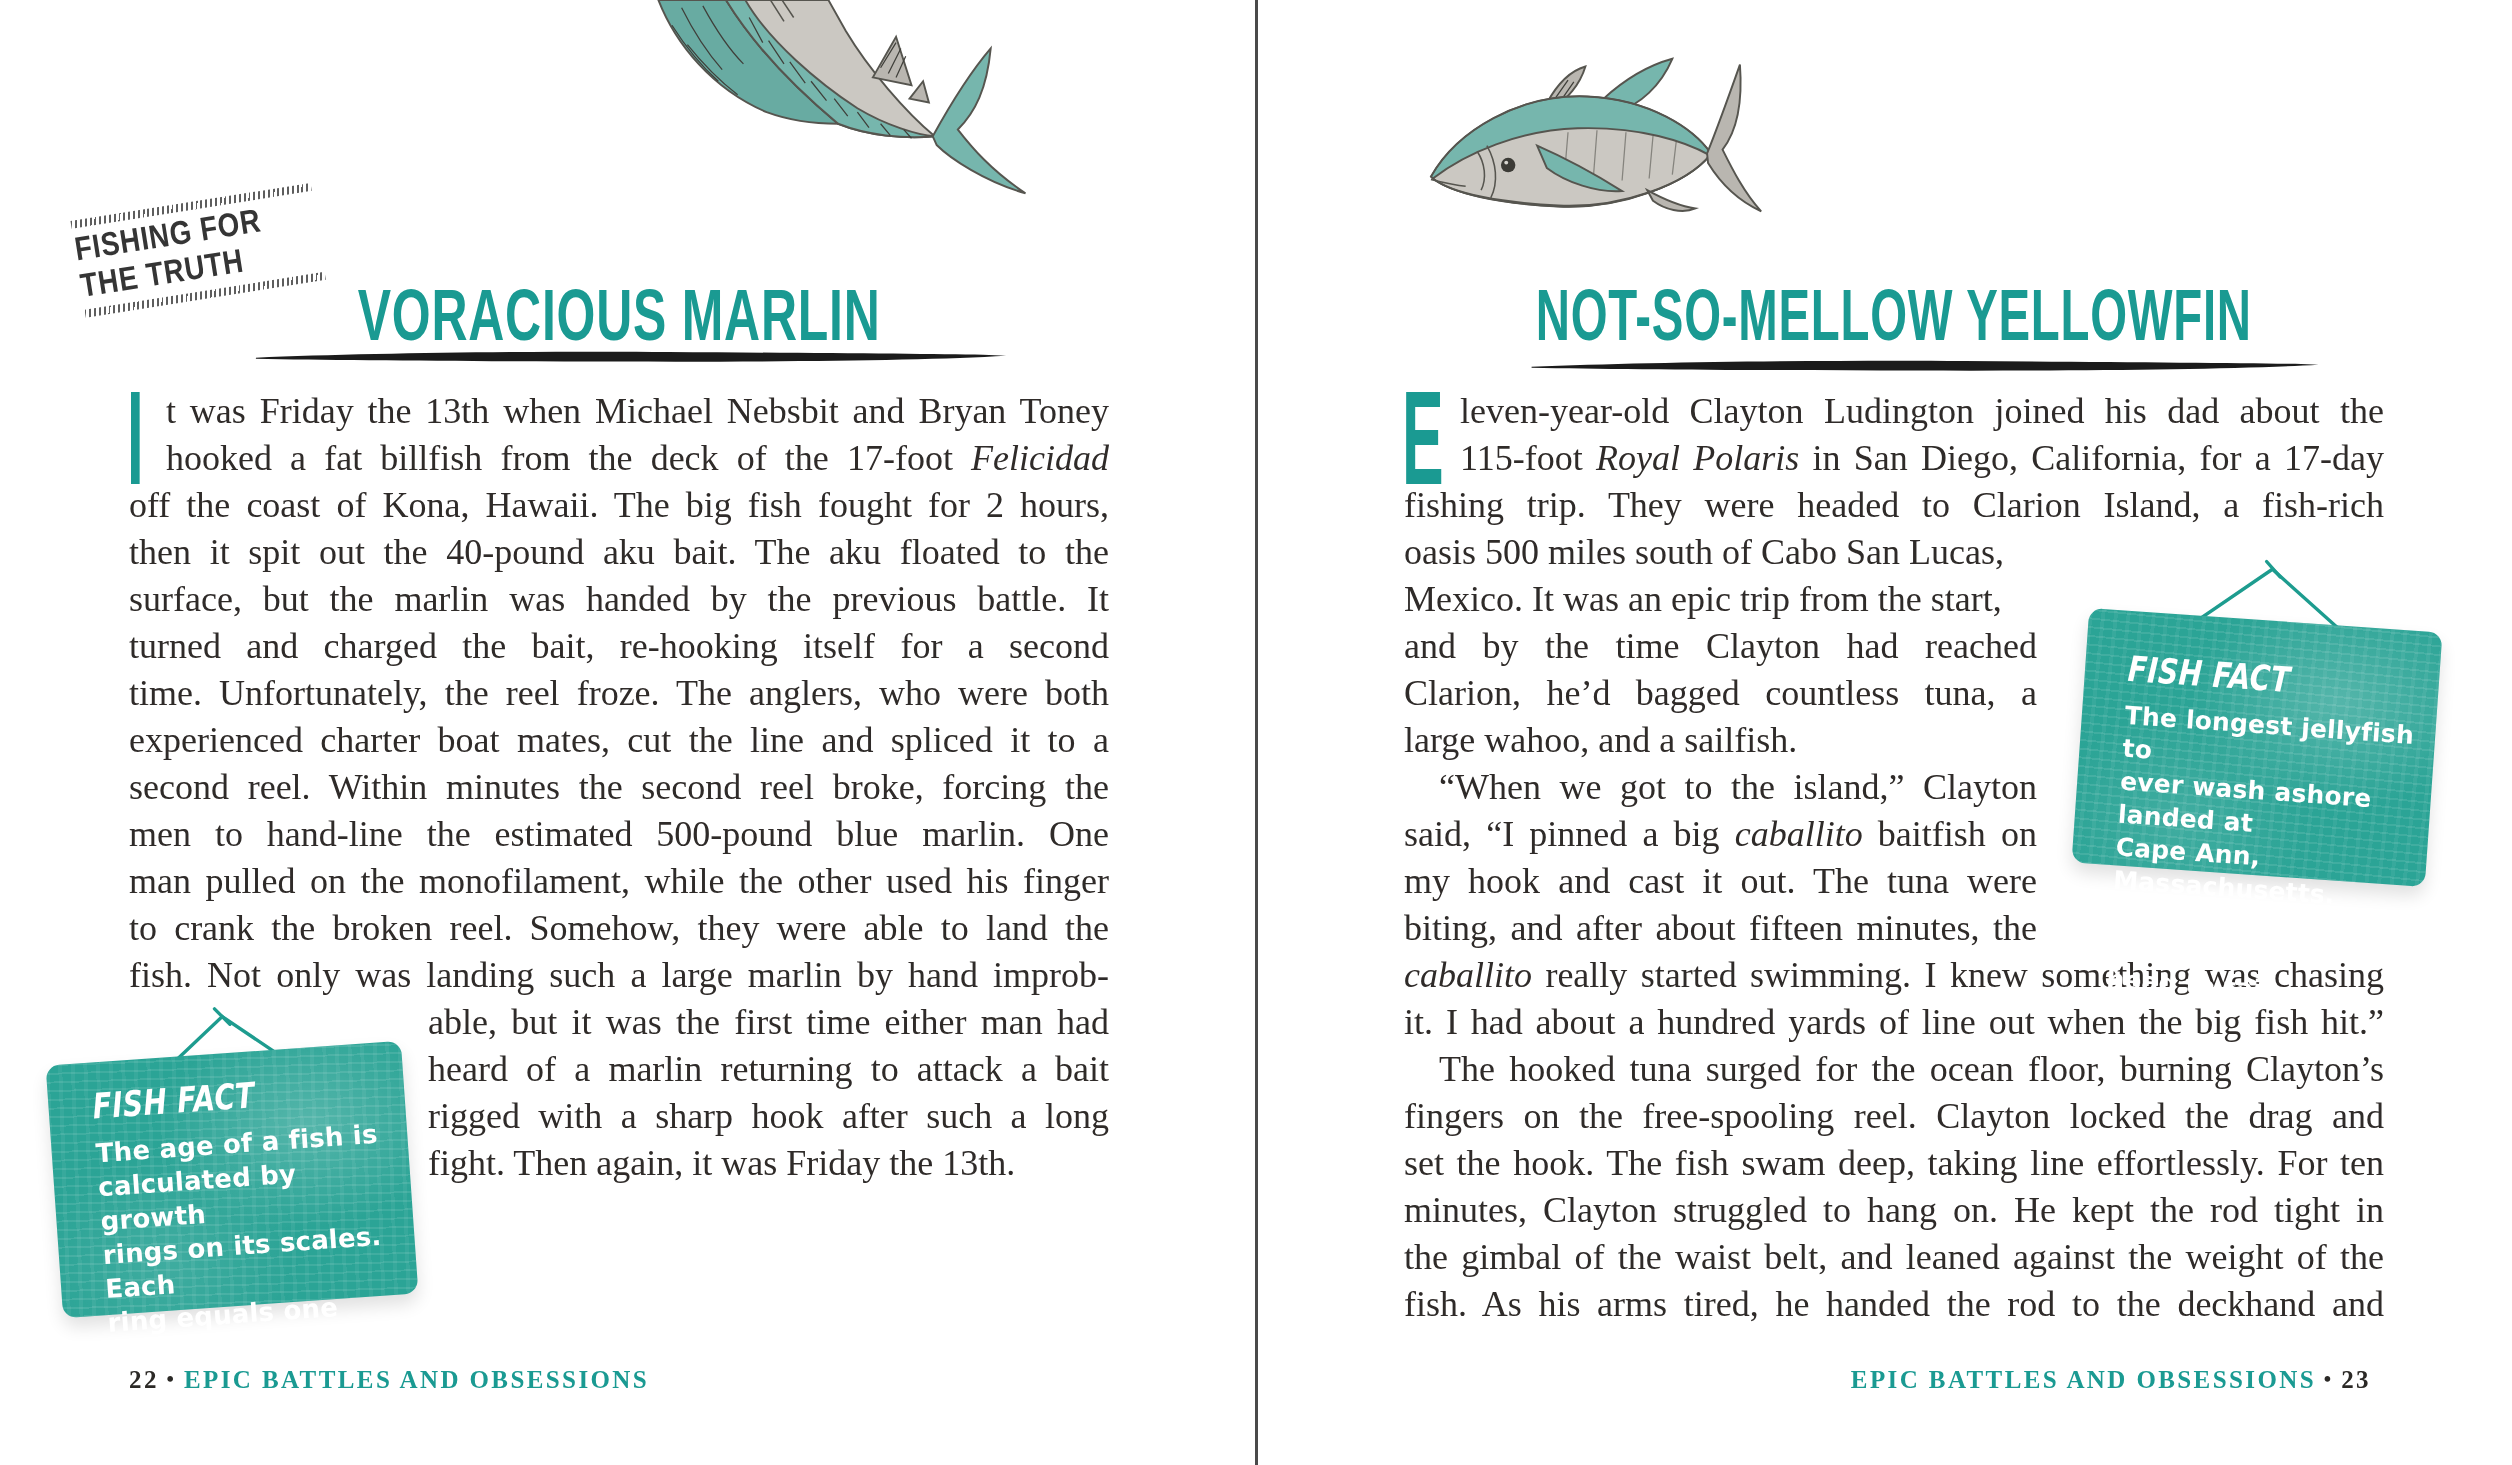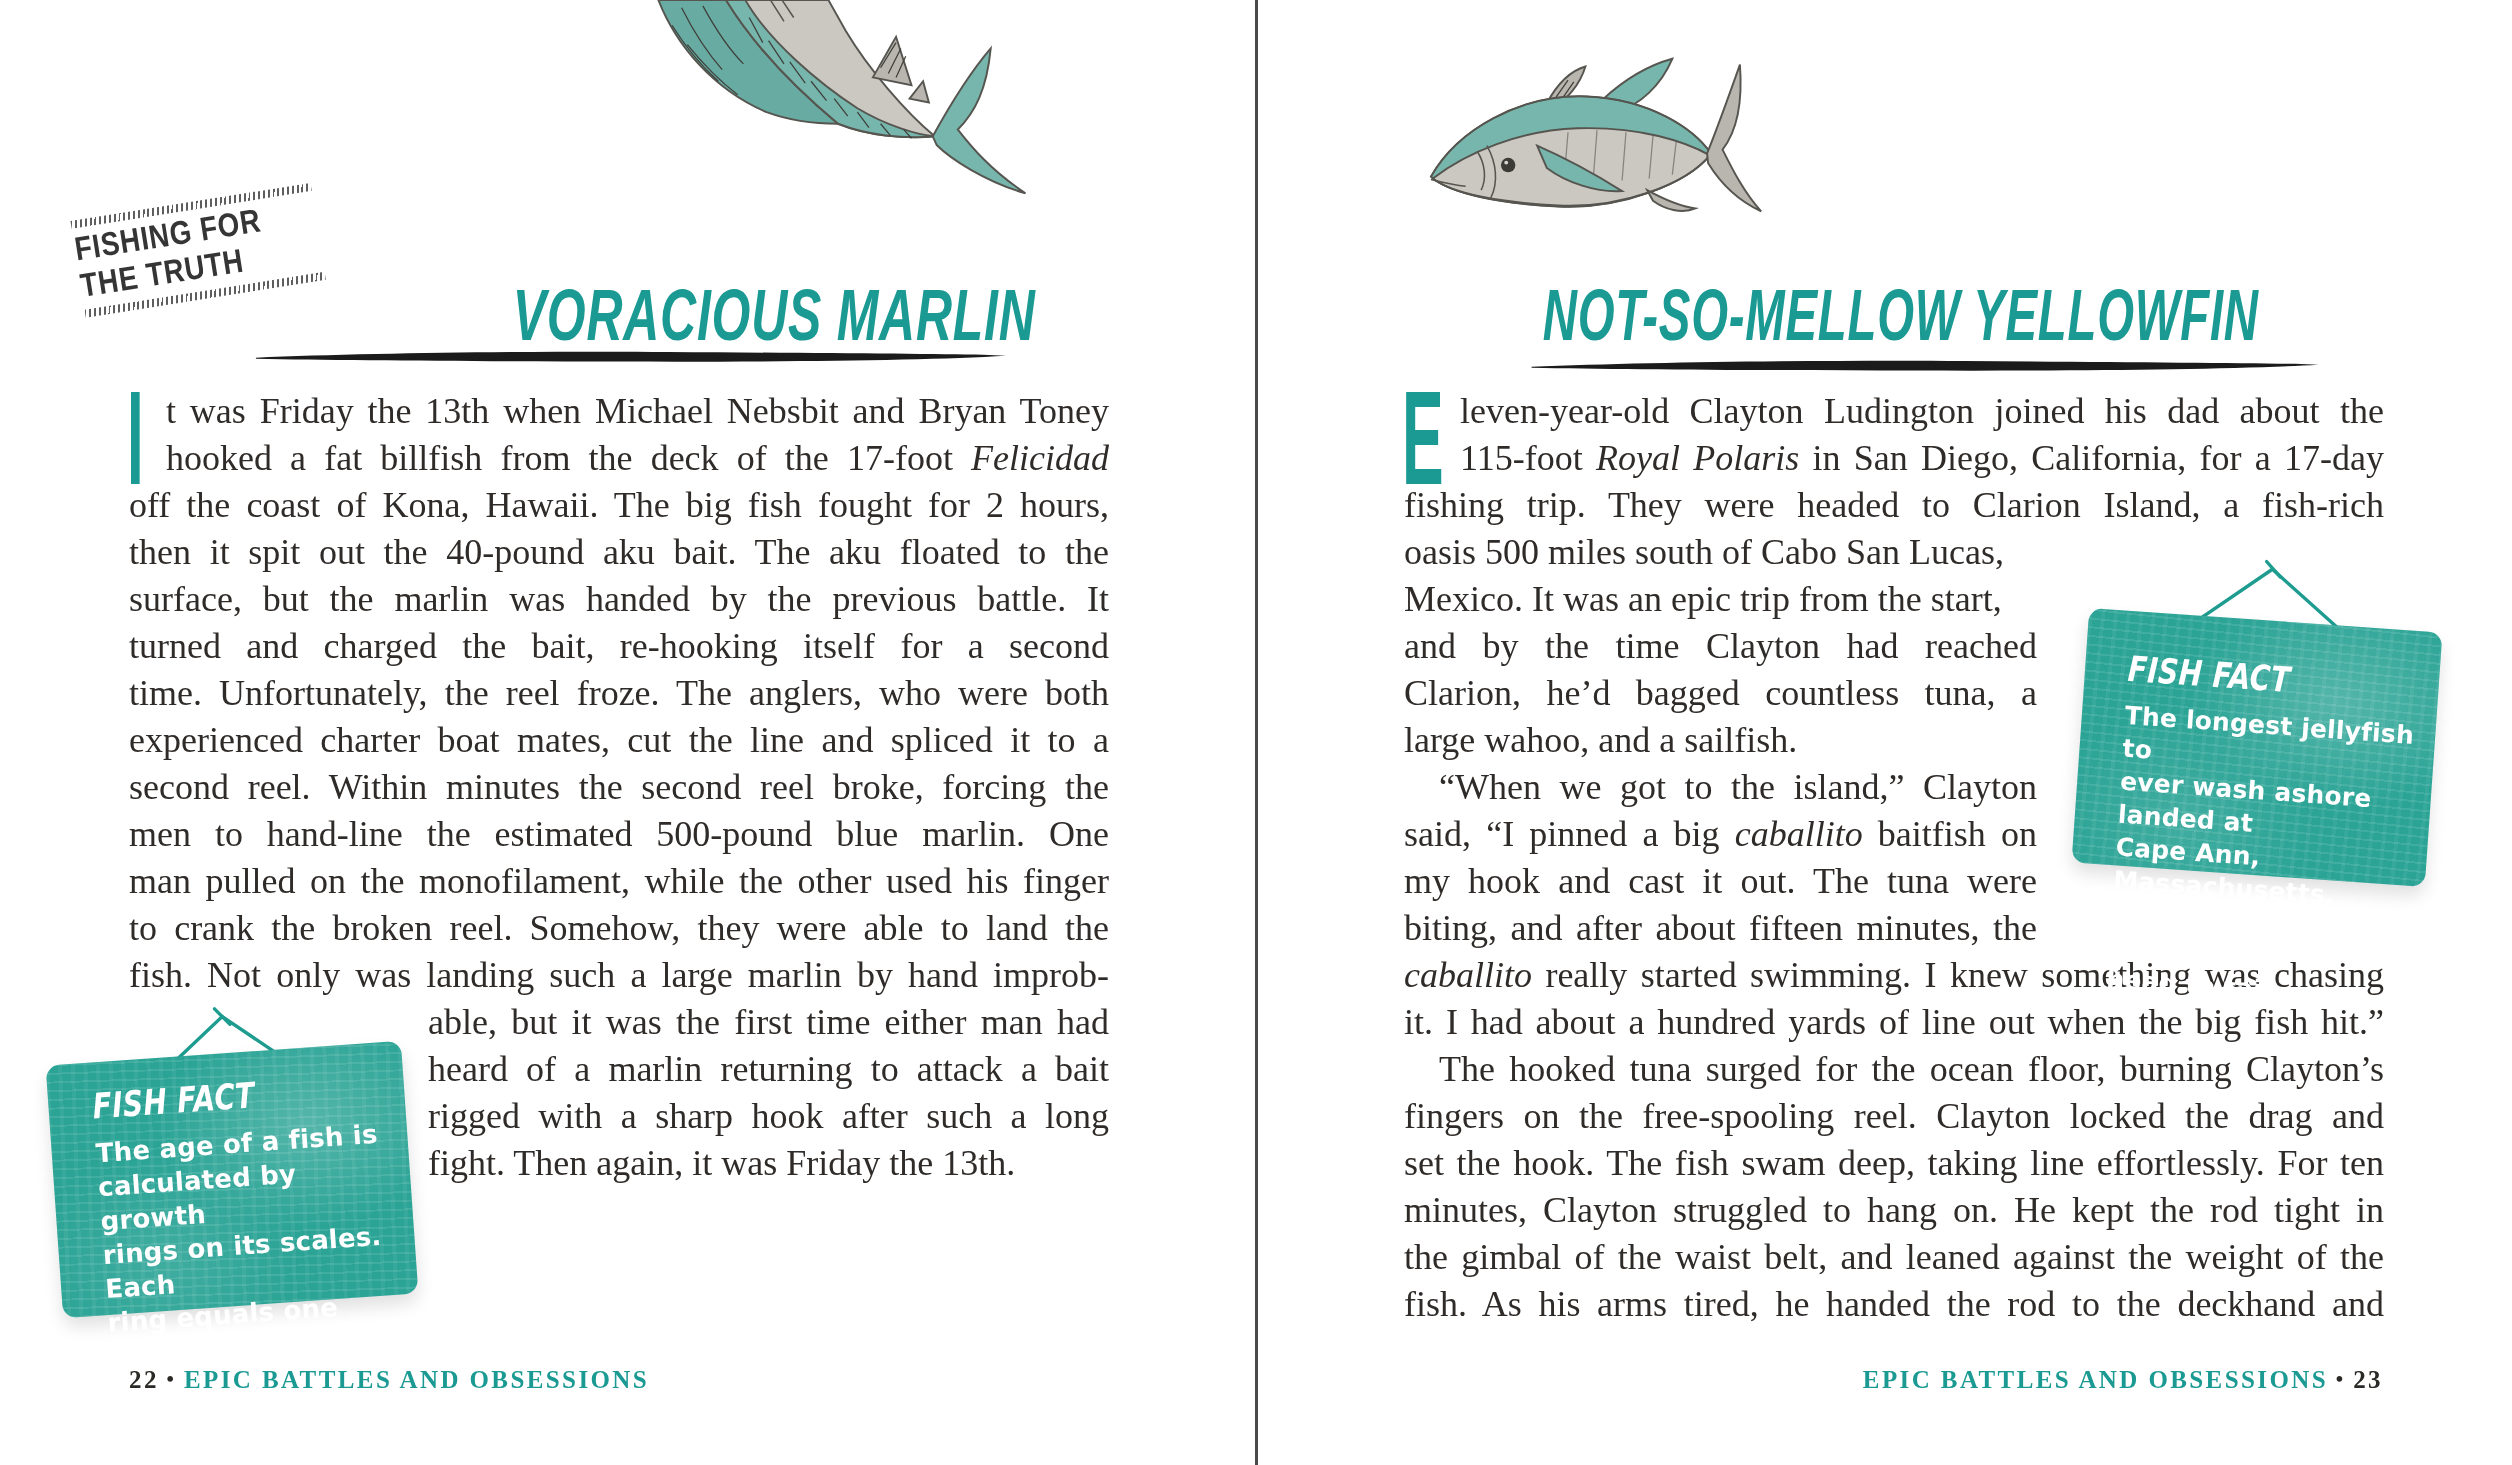--- a/index.html
+++ b/index.html
@@ -12,21 +12,21 @@
   body{
     width:2512px;height:1466px;position:relative;overflow:hidden;
     font-family:"Liberation Serif","DejaVu Serif",serif;color:var(--text);
   }
   .page{position:absolute;top:0;width:1256px;height:1466px;}
   .page-left{left:0;}
   .page-right{left:1256px;border-radius:14px;}
   .gutter{position:absolute;left:1255px;top:0;width:2.9px;height:1466px;background:var(--divider);}
 
   
-  .title-row{position:absolute;width:980px;text-align:right;font-style:italic;}
+  .title-row{position:absolute;width:980px;text-align:center;}
   .title-row-left{left:129px;top:280px;}
   .title-row-right{left:148px;top:280px;}
   .title{
     display:inline-block;font-family:"Liberation Sans","DejaVu Sans",sans-serif;
     font-weight:700;font-size:64px;line-height:64px;letter-spacing:1px;
     color:var(--teal);white-space:nowrap;
   }
   .t-left{transform:scale(0.78,1.12);transform-origin:center top;}
   .t-right{transform:scale(0.74,1.12);transform-origin:center top;}
   .brush{position:absolute;}
@@ -105,21 +105,21 @@
   .strings{position:absolute;inset:0;pointer-events:none;z-index:1;}
   .string{fill:none;stroke:var(--string);stroke-width:3.5;stroke-linecap:round;}
   .string-knot{fill:var(--string);}
 
   
   .footer{
     position:absolute;top:1366px;font-family:"Liberation Serif","DejaVu Serif",serif;
     font-weight:700;font-size:25px;letter-spacing:2.4px;white-space:nowrap;
   }
   .footer-left{left:129px;}
-  .footer-right{right:129px;text-align:right;}
+  .footer-right{right:141px;text-align:right;}
   .footer .series{color:var(--teal);}
   .footer .pageno{color:#2b2926;font-family:Liberation Serif, serif;}
   .footer .sep{color:#2b2926;font-size:21px;padding:0 7.7px;position:relative;top:-1.9px;}
 
   
   .fish-svg{position:absolute;}
   .f-teal{fill:var(--fish-teal);stroke:var(--fish-outline);stroke-width:2;}
   .f-teal-d{fill:#68aba2;stroke:var(--fish-outline);stroke-width:2;}
   .f-gray{fill:var(--fish-gray);stroke:var(--fish-outline);stroke-width:2;}
   .f-gray2{fill:#b9b6b0;stroke:var(--fish-outline);stroke-width:2;}

